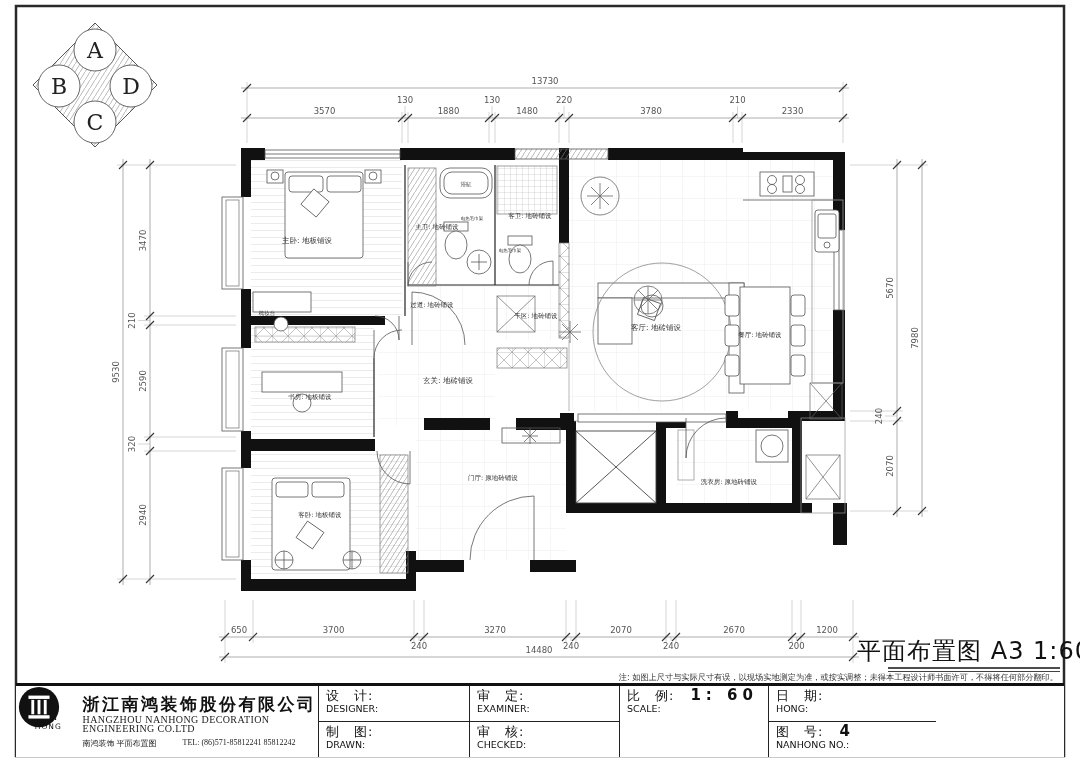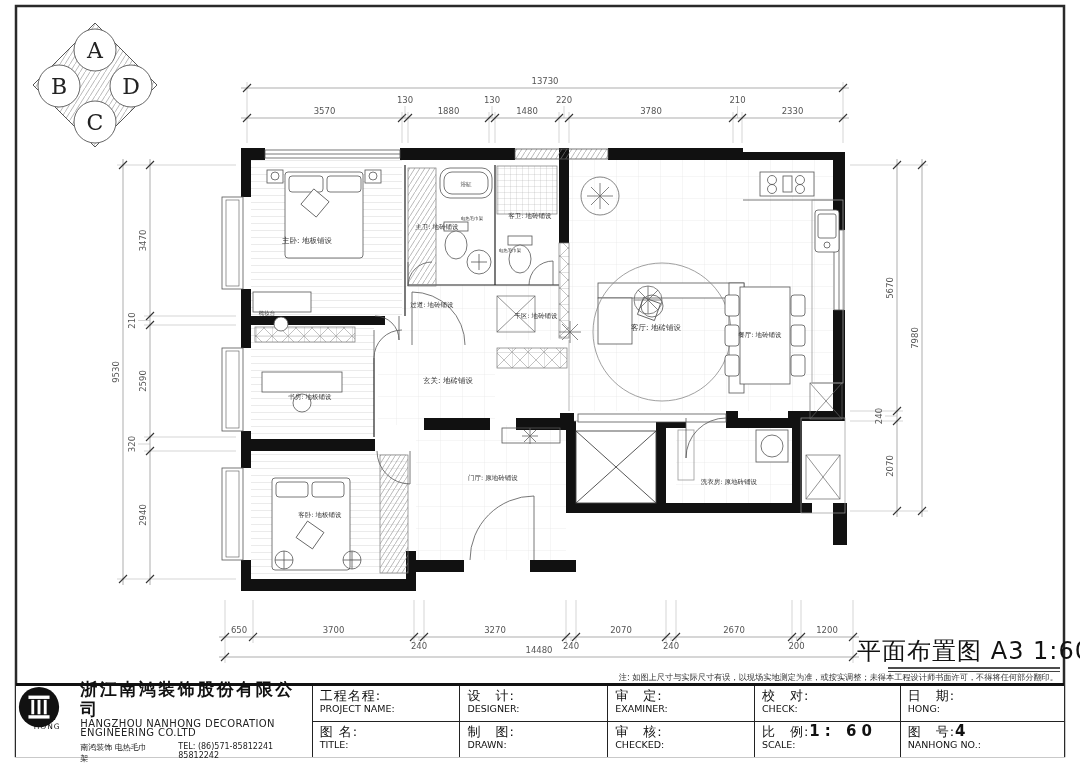--- a/index.html
+++ b/index.html
@@ -9,24 +9,24 @@
   
   .tb{position:absolute;left:16px;top:683px;width:1048px;height:71px;
       border-top:3px solid #111;display:flex;background:#fff;}
   .tb .cell{border-left:1px solid #222;display:flex;flex-direction:column;}
   .tb .company{width:302px;border-left:none;flex-direction:row;align-items:center;padding-left:12px;box-sizing:border-box;}
   .col{display:flex;flex-direction:column;}
   .half{flex:1;padding:2px 0 0 7px;box-sizing:border-box;}
   .half.first{border-bottom:1px solid #222;}
   .cn{font-size:13px;color:#111;letter-spacing:1px;line-height:15px;white-space:pre;}
   .en{font-size:9.5px;color:#111;line-height:12px;white-space:pre;}
-  .val{font-size:15px;font-weight:bold;letter-spacing:5px;margin-left:0;}
+  .val{font-size:15px;font-weight:bold;letter-spacing:5px;margin-left:16px;}
   .logo{width:52px;text-align:center;margin-right:14px;}
   .logo .nh{font-size:7.5px;letter-spacing:1px;color:#111;margin-top:1px;}
-  .cotext{display:flex;flex-direction:column;}
+  .cotext{display:flex;flex-direction:column;font-family:Liberation Serif, serif;}
   .coname{font-size:17px;font-weight:bold;color:#111;letter-spacing:2.5px;line-height:20px;}
   .coen{font-size:10px;color:#222;letter-spacing:.4px;line-height:9px;}
   .coline3{font-size:8px;color:#222;margin-top:5px;display:flex;gap:26px;}
 </style>
 </head>
 <body>
 
 <div class="sheet">
 
 <svg id="cad" width="1080" height="763" viewBox="0 0 1080 763">
@@ -412,36 +412,26 @@
         <rect x="22.5" y="14.5" width="3" height="15" fill="#fff"></rect>
         <rect x="29" y="14.5" width="3" height="15" fill="#fff"></rect>
         <rect x="13" y="30.5" width="22" height="3.5" fill="#fff"></rect>
       </svg>
       <div class="nh">NAN HONG</div>
     </div>
     <div class="cotext">
       <div class="coname">浙江南鸿装饰股份有限公司</div>
       <div class="coen">HANGZHOU  NANHONG  DECORATION  ENGINEERING  CO.LTD</div>
       <div class="coline3">
-        <span>南鸿装饰    电热毛巾架</span>
+        <span>南鸿装饰    平面布置图</span>
         <span>TEL:   (86)571-85812241   85812242</span>
       </div>
     </div>
   </div>
 
-  <div class="cell col" style="width:150px">
-    <div class="half first">
-      <div class="cn">工程名程:</div>
-      <div class="en">PROJECT NAME:</div>
-    </div>
-    <div class="half">
-      <div class="cn">图 名:</div>
-      <div class="en">TITLE:</div>
-    </div>
-  </div>
 
   <div class="cell col" style="width:150px">
     <div class="half first">
       <div class="cn">设　计:</div>
       <div class="en">DESIGNER:</div>
     </div>
     <div class="half">
       <div class="cn">制　图:</div>
       <div class="en">DRAWN:</div>
     </div>
@@ -452,24 +442,20 @@
       <div class="cn">审　定:</div>
       <div class="en">EXAMINER:</div>
     </div>
     <div class="half">
       <div class="cn">审　核:</div>
       <div class="en">CHECKED:</div>
     </div>
   </div>
 
   <div class="cell col" style="width:148px">
-    <div class="half first">
-      <div class="cn">校　对:</div>
-      <div class="en">CHECK:</div>
-    </div>
     <div class="half">
       <div class="cn"><span>比　例:</span><span class="val">1: 60</span></div>
       <div class="en">SCALE:</div>
     </div>
   </div>
 
   <div class="cell col" style="width:167px">
     <div class="half first">
       <div class="cn">日　期:</div>
       <div class="en">HONG:</div>

